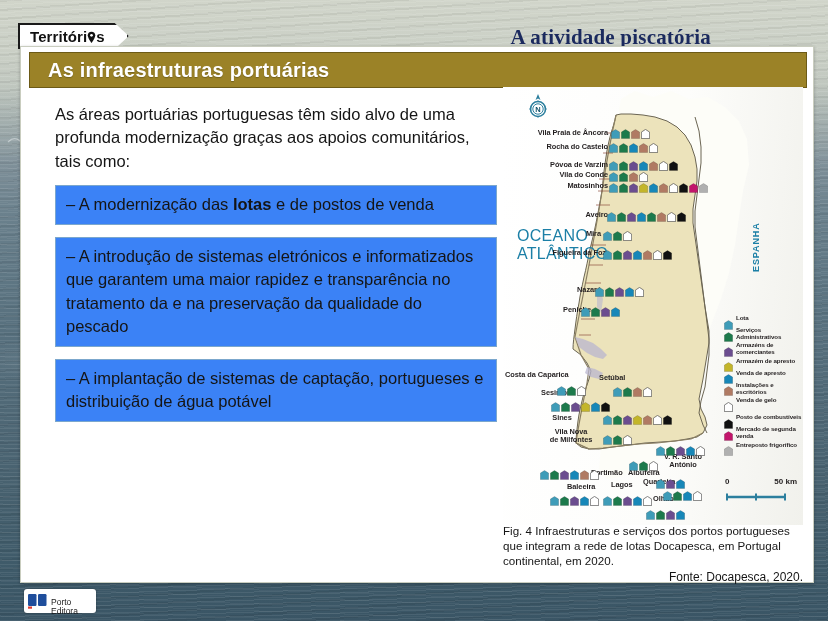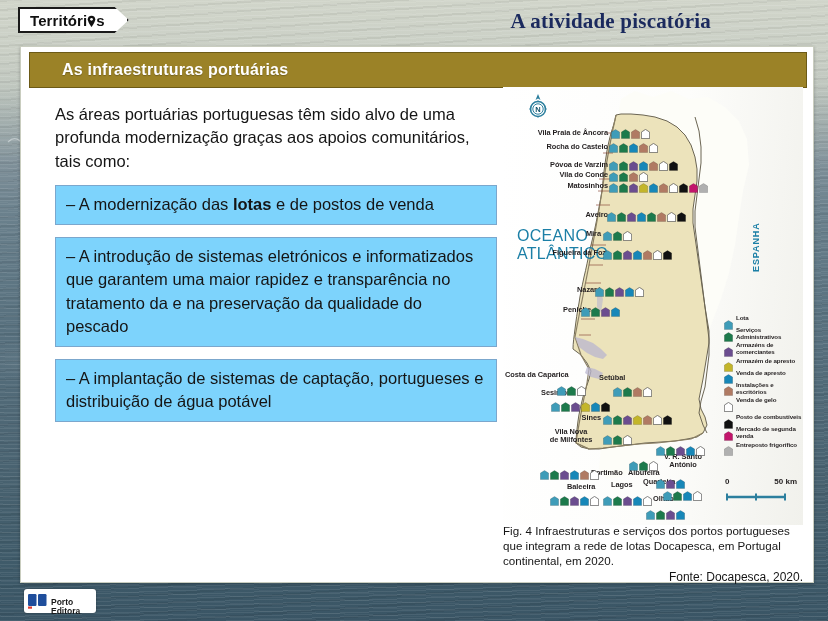--- a/index.html
+++ b/index.html
@@ -41,21 +41,21 @@
     background:
       linear-gradient(180deg, rgba(210,214,203,.85), rgba(190,198,192,.25) 65%, rgba(0,0,0,0));
   }
   #bg-gulls{
     position:absolute; left:6px; top:128px; width:60px; height:30px;
     opacity:.5;
   }
 
   
   #header-band{
-    position:absolute; left:0; top:0; width:725px; height:43px;
+    position:absolute; left:0; top:16px; width:725px; height:43px;
   }
   #brand-tag{
     position:absolute; left:18px; top:7px;
     height:26px; padding:0 22px 0 10px;
     background:#ffffff; border:2px solid #1a1a1a;
     display:flex; align-items:center;
     clip-path: polygon(0 0, calc(100% - 14px) 0, 100% 50%, calc(100% - 14px) 100%, 0 100%);
   }
   #brand-tag .brand-text{
     font-size:15px; font-weight:bold; color:#111; letter-spacing:.1px;
@@ -79,38 +79,38 @@
     border:1px solid #c9cdbf;
     box-shadow:0 1px 3px rgba(0,0,0,.25);
   }
   #title-bar{
     position:absolute; left:8px; top:5px; width:778px; height:36px;
     background:#9b8227;
     border:1px solid #6c5a16;
     display:flex; align-items:center;
   }
   #title-bar .title-text{
-    color:#ffffff; font-size:16px; font-weight:bold; padding-left:32px;
+    color:#ffffff; font-size:20px; font-weight:bold; padding-left:18px;
     letter-spacing:.2px; text-shadow:0 1px 1px rgba(0,0,0,.25);
   }
 
   
   #left-col{
     position:absolute; left:14px; top:52px; width:462px; height:470px;
   }
   #intro-para{
     font-size:16.5px; line-height:1.42; color:#151515;
     padding:4px 6px 0 20px;
   }
   .bullet-box{
     border:1px solid #7ba7cd;
     margin:12px 0 0 20px;
     padding:7px 9px 8px 10px;
     font-size:16.5px; line-height:1.40; color:#151515;
-    background:#7dd3fc;
+    background:#3b82f6;
   }
   .bullet-box b{ font-weight:bold; }
 
   
   #fig{
     position:absolute; left:482px; top:40px; width:300px; height:490px;
   }
   #map-frame{
     position:absolute; left:0; top:0; width:300px; height:438px;
     overflow:hidden;
@@ -165,21 +165,21 @@
   
   #footer{
     position:absolute; left:0; bottom:0; width:828px; height:38px;
   }
   #pe-logo{
     position:absolute; left:24px; top:6px; width:72px; height:24px;
     background:#fff; border-radius:3px; display:flex; align-items:center;
     padding:0 4px; box-shadow:0 0 2px rgba(0,0,0,.4);
   }
   #pe-logo .pe-txt{
-    font-size:8.5px; font-weight:bold; color:#1a1a1a; line-height:1.05; margin-left:3px;margin-top:12px;
+    font-size:8.5px; font-weight:normal; color:#1a1a1a; line-height:1.05; margin-left:3px;margin-top:12px;
   }
   #footer-text{
     position:absolute; left:0; right:0; top:8px; text-align:center;
     color:#ffffff; font-size:14.5px; font-weight:bold;
     text-shadow:0 1px 2px rgba(0,0,0,.55);
   }
   #footer-text .sep{ font-weight:normal; opacity:.9; }
 </style>
 </head>
 <body>
@@ -308,21 +308,21 @@
       <div class="map-label r" style="left:10px; top:84px; width:95px;">Vila do Conde</div>
       <div class="map-label r" style="left:10px; top:95px; width:95px;">Matosinhos</div>
       <div class="map-label r" style="left:10px; top:124px; width:95px;">Aveiro</div>
       <div class="map-label r" style="left:10px; top:143px; width:88px;">Mira</div>
       <div class="map-label r" style="left:10px; top:162px; width:93px;">Figueira da Foz</div>
       <div class="map-label r" style="left:10px; top:199px; width:88px;">Nazaré</div>
       <div class="map-label r" style="left:10px; top:219px; width:78px;">Peniche</div>
       <div class="map-label" style="left:2px; top:284px;">Costa da Caparica</div>
       <div class="map-label" style="left:96px; top:287px;">Setúbal</div>
       <div class="map-label" style="left:38px; top:302px;">Sesimbra</div>
-      <div class="map-label r" style="left:20px; top:327px; width:78px;">Sines</div>
+      <div class="map-label r" style="left:20px; top:327px; width:78px;text-align:center;">Sines</div>
       <div class="map-label" style="left:44px; top:341px; width:48px; text-align:center;">Vila Nova<br>de Milfontes</div>
       <div class="map-label" style="left:88px; top:382px;">Portimão</div>
       <div class="map-label" style="left:125px; top:382px;">Albufeira</div>
       <div class="map-label" style="left:158px; top:366px; width:44px; text-align:center;">V. R. Santo<br>António</div>
       <div class="map-label" style="left:140px; top:391px;">Quarteira</div>
       <div class="map-label" style="left:64px; top:396px;">Baleeira</div>
       <div class="map-label" style="left:108px; top:394px;">Lagos</div>
       <div class="map-label" style="left:150px; top:408px;">Olhão</div>
 
       <div class="icon-row" style="left:108px; top:38px;">

